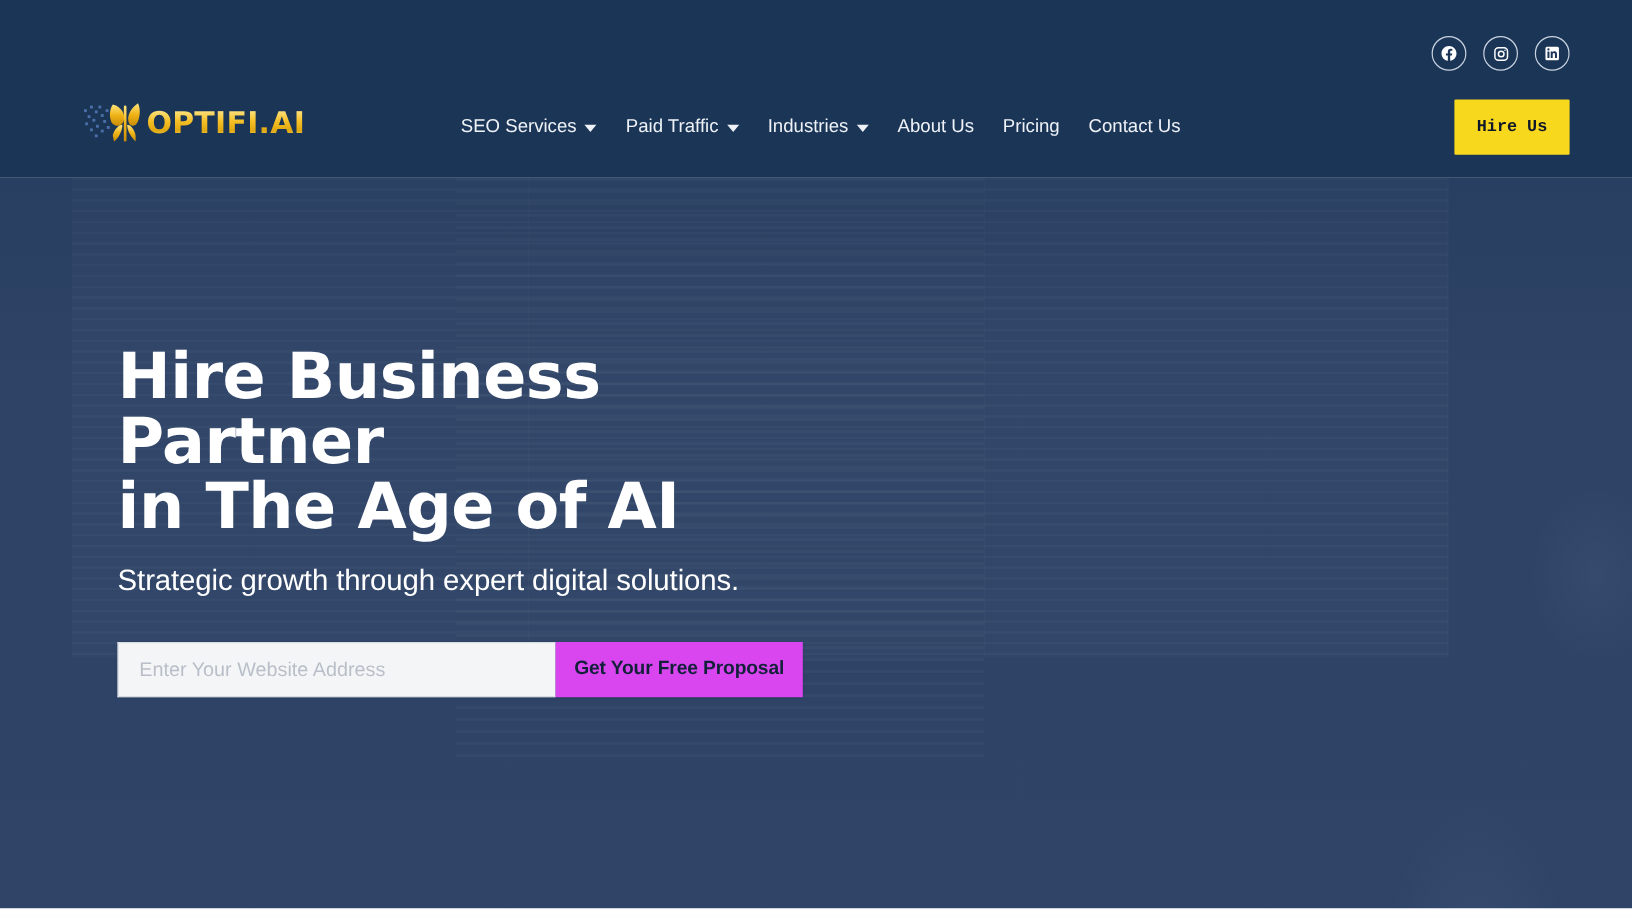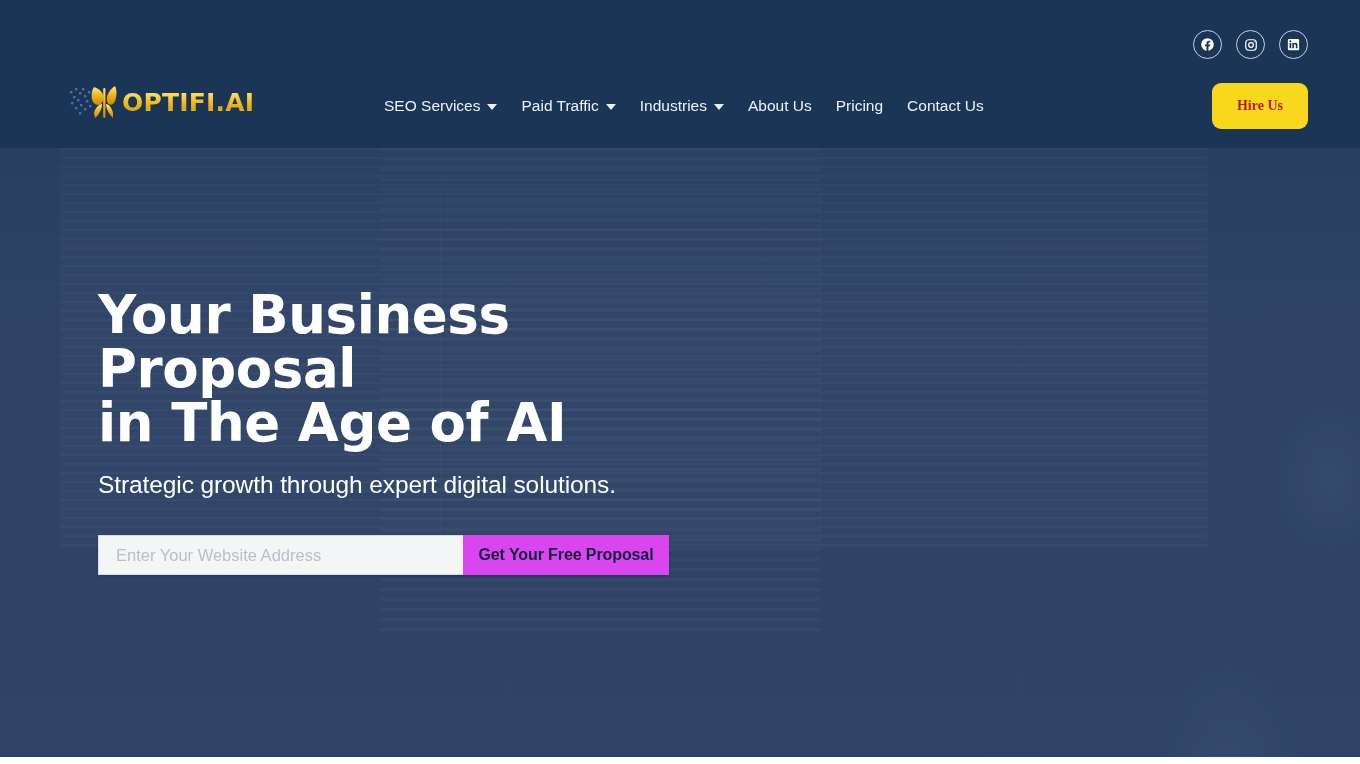--- a/index.html
+++ b/index.html
@@ -117,26 +117,26 @@
   }
 
   .hire-btn {
     position: absolute;
     right: 52px;
     top: 5px;
     width: 96px;
     height: 46px;
     background: #f8d81c;
     border: none;
-    border-radius: 9px;
-    color: #b91c1c;
+    border-radius: 1px;
+    color: #0f172a;
     font-size: 14px;
     font-weight: 700;
     cursor: pointer;
-    font-family: Liberation Serif, serif;
+    font-family: Liberation Mono, monospace;
   }
 
   
   .hero {
     position: absolute;
     top: 148px; left: 0;
     width: 1360px;
     height: 609px;
     background: #33486a;
     overflow: hidden;
@@ -262,21 +262,21 @@
     color: #e7ecf3;
     width: 545px;
     letter-spacing: -0.1px;
   }
 
   .cta-form {
     margin-top: 35px;
     display: flex;
     align-items: stretch;
     width: 571px;
-    height: 40px;
+    height: 46px;
     box-shadow: 0 1px 3px rgba(0,0,0,0.18);
   }
 
   .cta-input {
     flex: 1;
     border: 1px solid #d7dbe2;
     border-right: none;
     background: #f4f5f7;
     padding: 0 17px;
     font-size: 16.5px;
@@ -417,21 +417,21 @@
     <div class="doc-panel"></div>
     <div class="scanlines"></div>
     <div class="scanlines-b"></div>
     <div class="col-div" style="left:440px"></div>
     <div class="col-div" style="left:820px"></div>
     <div class="col-div" style="left:1206px"></div>
     <div class="tint"></div>
     <div class="vignette"></div>
 
     <div class="hero-content">
-      <h1 class="headline">Your Business Proposal
+      <h1 class="headline">Hire Business Partner
 in The Age of AI</h1>
       <p class="subhead">Strategic growth through expert digital solutions.</p>
 
       <form class="cta-form">
         <input class="cta-input" type="text" placeholder="Enter Your Website Address" style="">
         <button class="cta-btn" type="submit">Get Your Free Proposal</button>
       </form>
     </div>
   </section>
 

